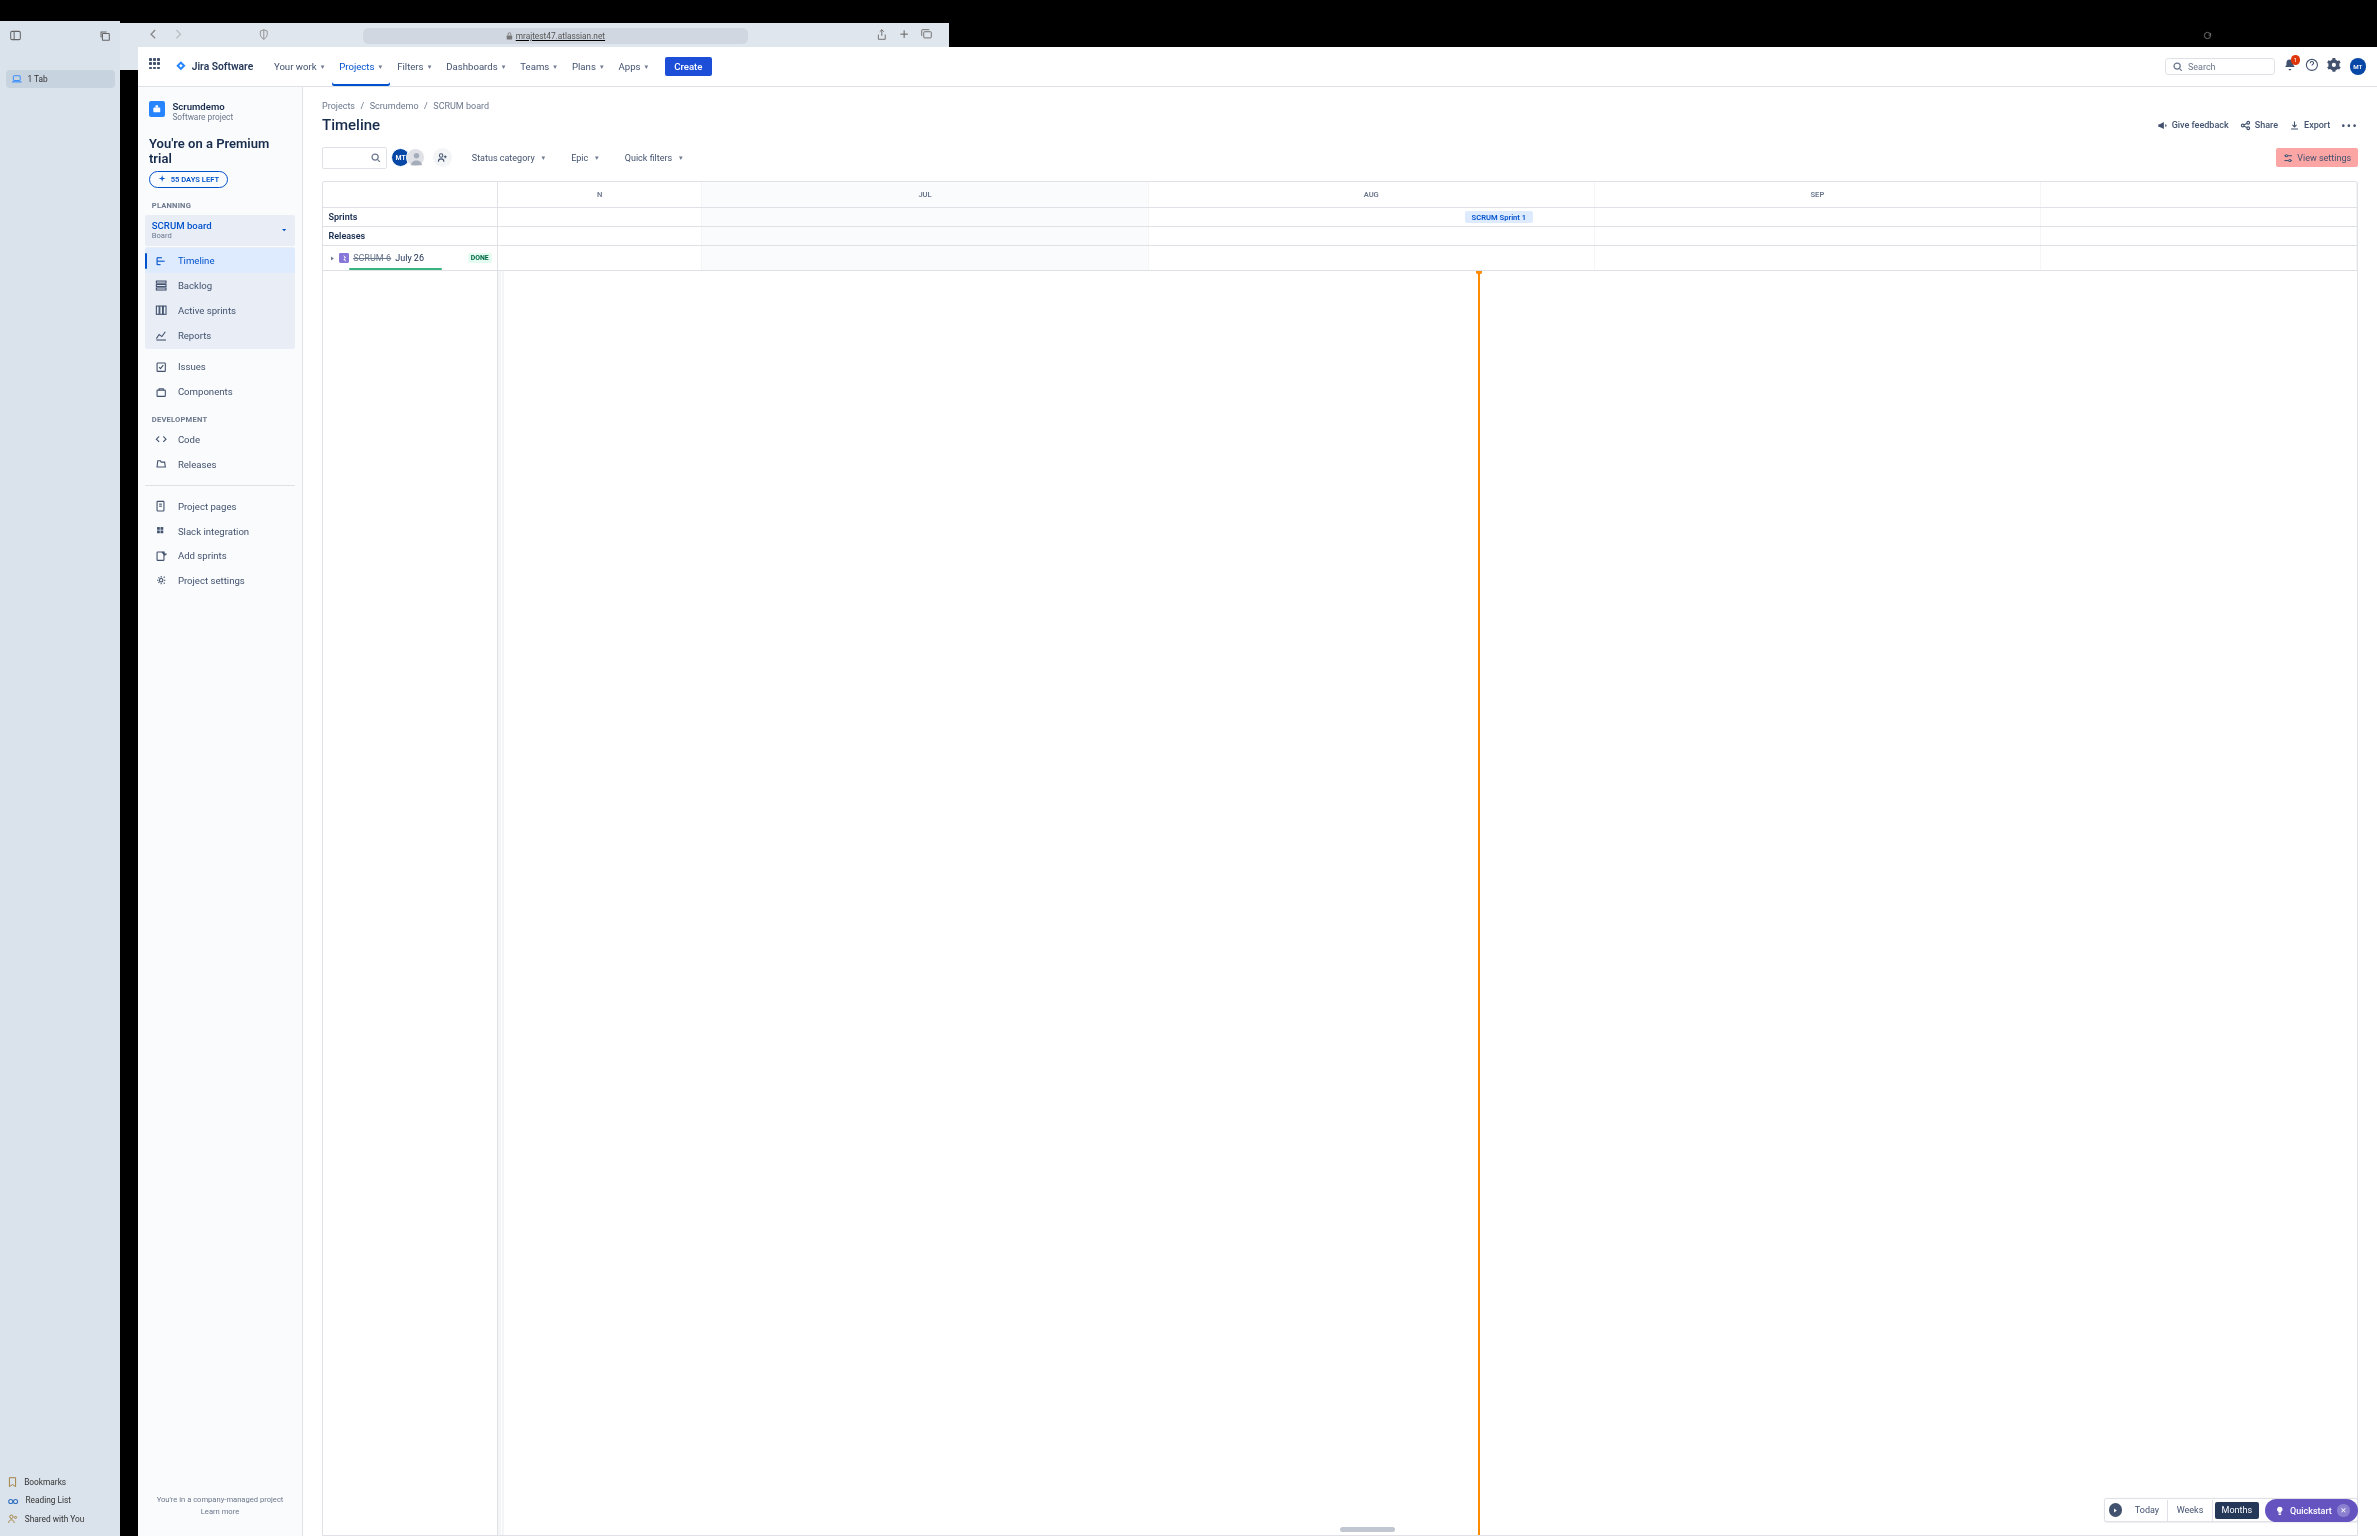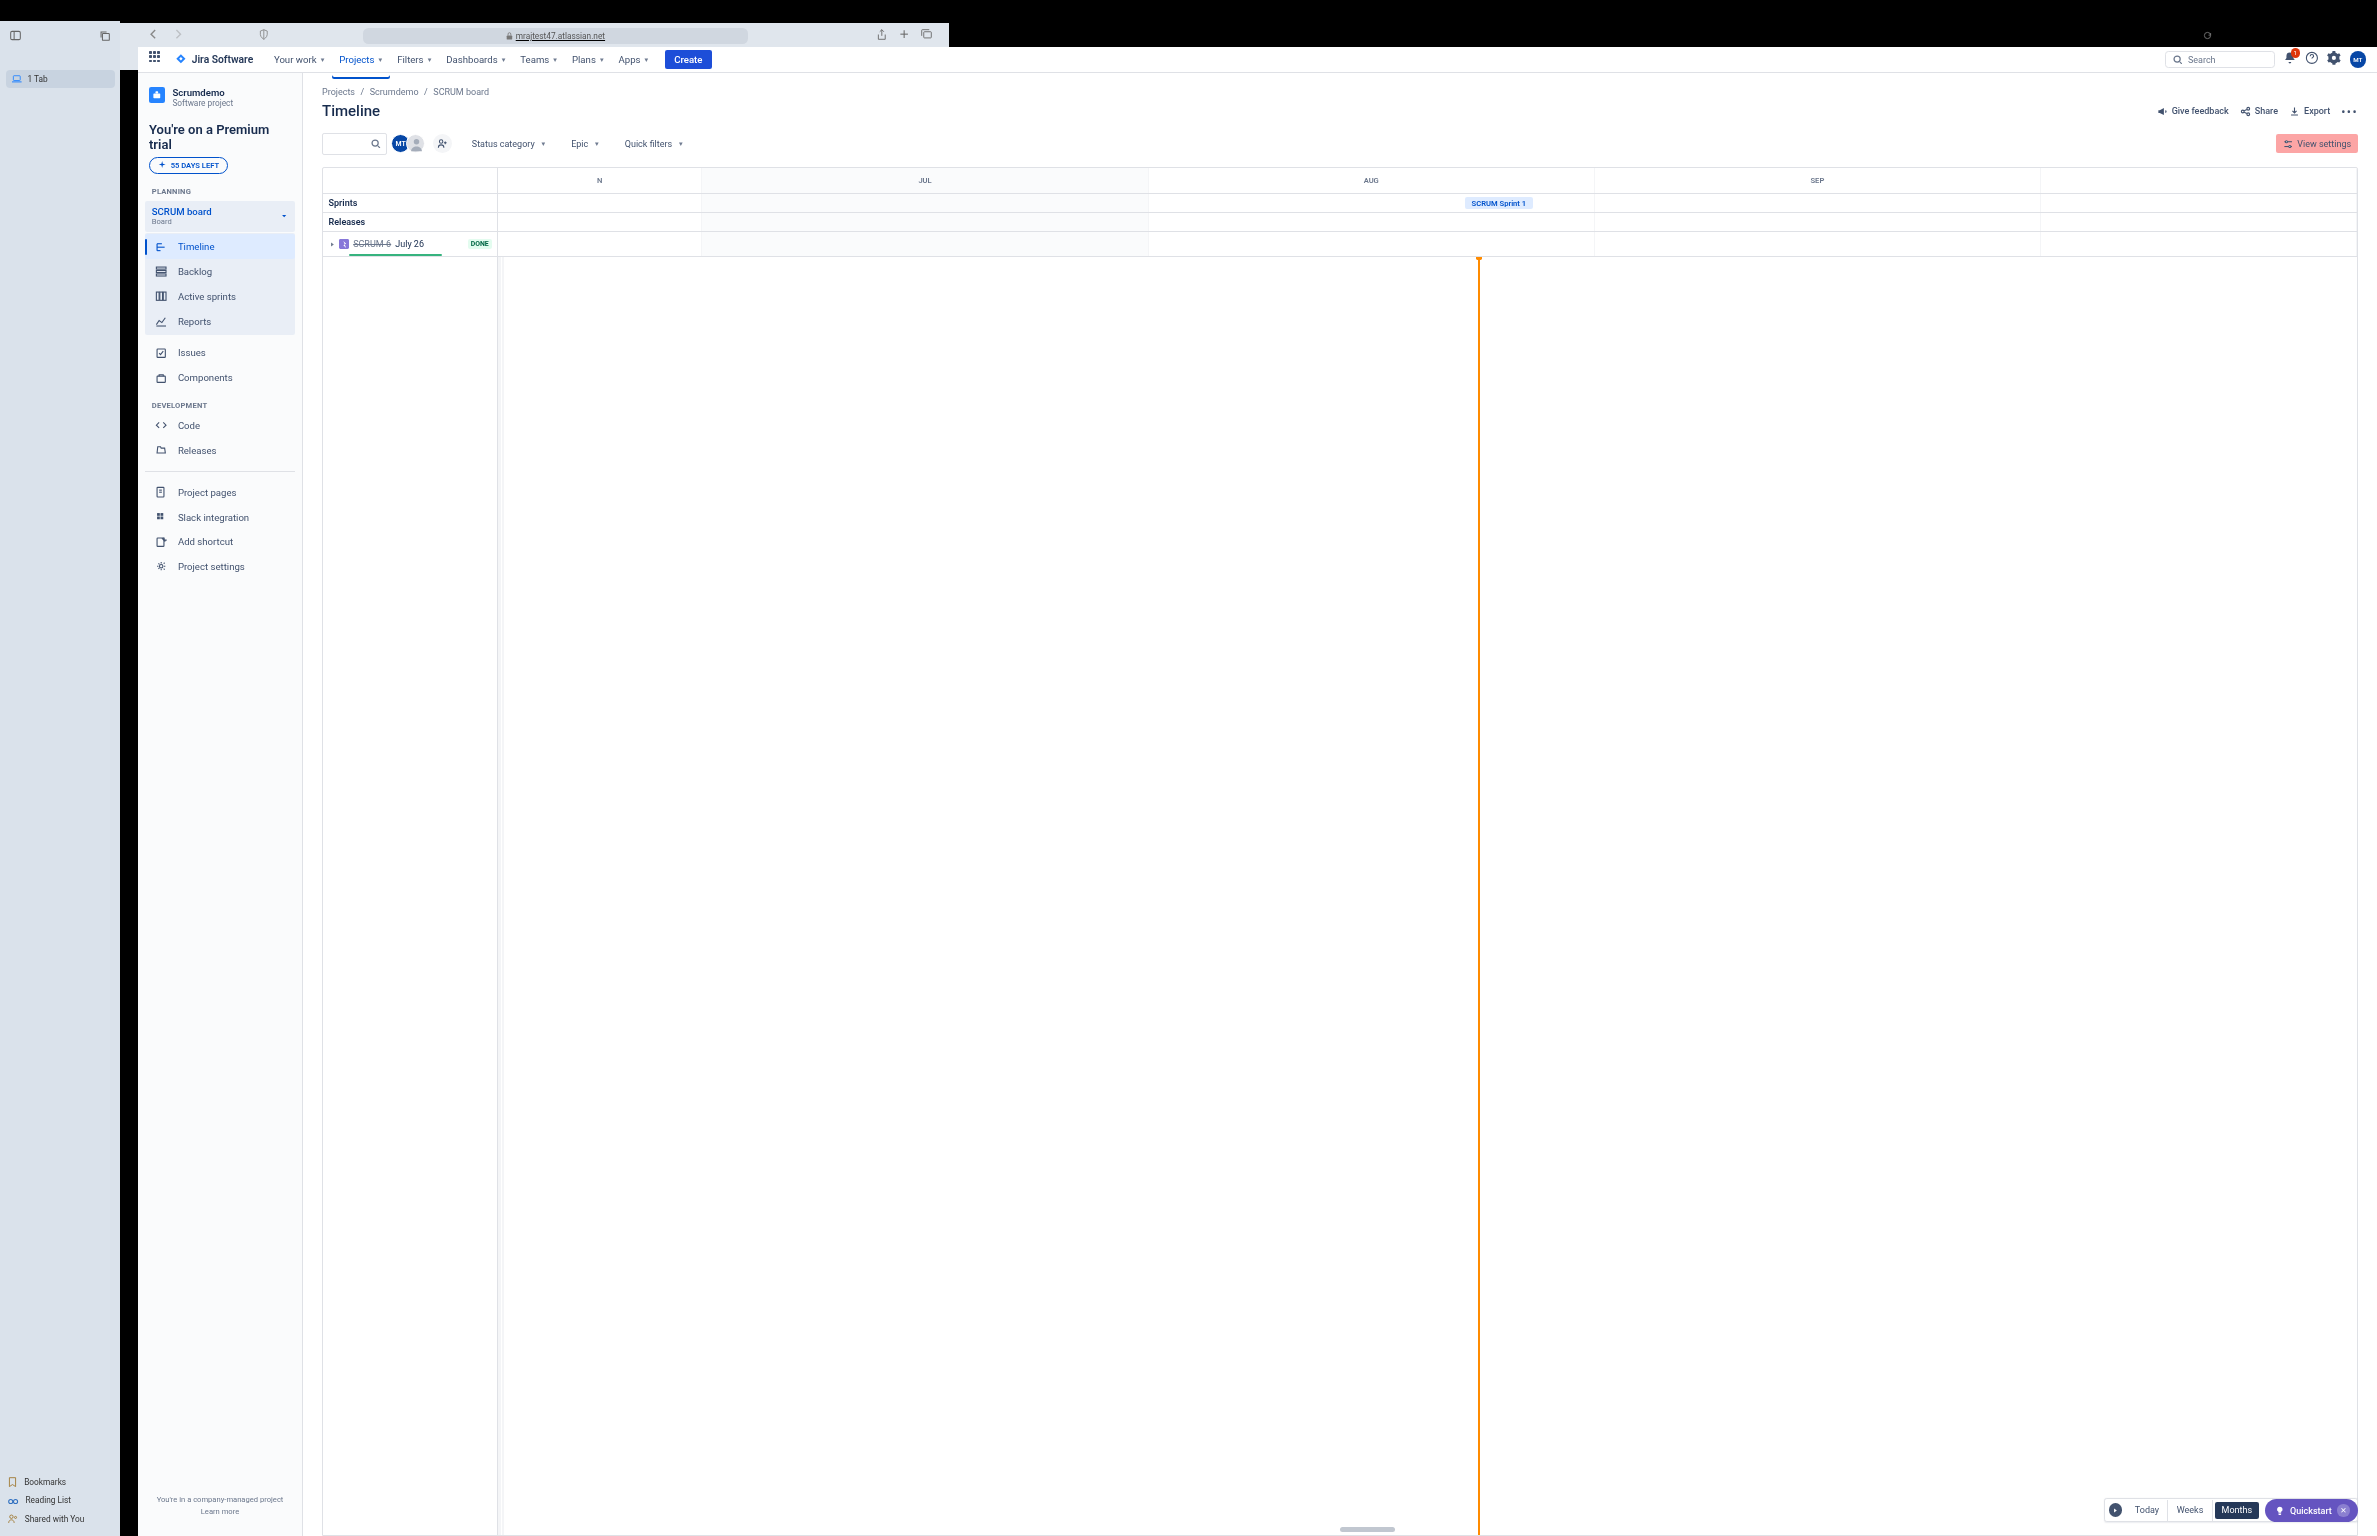--- a/index.html
+++ b/index.html
@@ -8,21 +8,21 @@
 .browser-sidebar { width: 120px; background: #dae2eb; height: calc(100% - 20.6px); position: absolute; top: 20.6px; left: 0; padding: 8.3px 5.5px; }
 .browser-controls { display: flex; align-items: center; gap: 8.3px; padding: 0 8.3px; width: 100%; margin-left: 138px; height: 26px; }
 .nav-btn { color: #888; cursor: pointer; padding: 2.8px; }
 .url-bar { flex: 1; max-width: 385px; margin-left: 83px; background: #d0d7e0; border-radius: 5.5px; height: 16.5px; display: flex; align-items: center; justify-content: center; font-size: 8.3px; color: #555; gap: 2.8px; }
 .browser-icons-right { margin-left: auto; display: flex; gap: 12.4px; color: #666; margin-right: 8.3px; }
 .tab-list { margin-top: 24px; }
 .tab-item { display: flex; align-items: center; gap: 5.5px; background: #c8d3e0; border-radius: 4.1px; padding: 4.1px 6.9px; font-size: 8.3px; color: #333; }
 .bookmarks-section { position: absolute; bottom: 8.3px; left: 5.5px; right: 5.5px; }
 .bm-item { display: flex; align-items: center; gap: 6.9px; padding: 4.1px 2.8px; font-size: 8.3px; color: #333; }
 .app-container { position: absolute; top: 47px; left: 138px; right: 0; bottom: 0; background: #fff; display: flex; flex-direction: column; }
-.top-nav { height: 26px; border-bottom: 0.7px solid #dfe1e6; display: flex; align-items: center; padding: 0 11px; gap: 2.8px; }
+.top-nav { height: 40px; border-bottom: 0.7px solid #dfe1e6; display: flex; align-items: center; padding: 0 11px; gap: 2.8px; }
 .app-switcher { width: 16.5px; height: 16.5px; display: grid; grid-template-columns: repeat(3, 2.8px); grid-template-rows: repeat(3, 2.8px); gap: 1.4px; margin-right: 5.5px; }
 .app-switcher span { background: #42526e; border-radius: 0.7px; }
 .jira-logo { display: flex; align-items: center; gap: 4.1px; margin-right: 11px; }
 .jira-logo-icon { width: 13.8px; height: 13.8px; color: #2684ff; }
 .jira-logo-text { font-weight: 600; color: #253858; font-size: 10.3px; }
 .nav-item { padding: 4.1px 6.9px; font-size: 9.6px; color: #42526e; display: flex; align-items: center; gap: 2.8px; cursor: pointer; border-radius: 2.1px; }
 .nav-item.active { color: #0052cc; box-shadow: inset 0 -2.1px 0 #0052cc; padding-bottom: 11px; padding-top: 11px; height: 39px; }
 .chevron { font-size: 6.2px; color: #344563; opacity: 0.7; }
 .create-btn { background: #1d4ed8; color: #fff; border: none; padding: 4.1px 9.6px; border-radius: 2.1px; font-size: 9.6px; font-weight: 500; margin-left: 5.5px; cursor: pointer; }
 .nav-right { margin-left: auto; display: flex; align-items: center; gap: 8.3px; }
@@ -406,21 +406,21 @@
             </span>
             <span>Slack integration</span>
           </div>
           <div class="menu-item">
             <span class="menu-icon">
               <svg width="12.4" height="12.4" viewBox="0 0 18 18" fill="none" stroke="currentColor" stroke-width="1.6">
                 <rect x="3" y="3" width="10" height="12" rx="1"></rect>
                 <path d="M10 3l5 5M13 2v4h4"></path>
               </svg>
             </span>
-            <span>Add shortcut</span>
+            <span>Add sprints</span>
           </div>
           <div class="menu-item">
             <span class="menu-icon">
               <svg width="12.4" height="12.4" viewBox="0 0 18 18" fill="none" stroke="currentColor" stroke-width="1.6">
                 <circle cx="9" cy="9" r="2.5"></circle>
                 <path d="M9 3v2M9 13v2M3 9h2M13 9h2M5 5l1.4 1.4M12.6 12.6L14 14M5 13l1.4-1.4M12.6 5.4L14 4"></path>
               </svg>
             </span>
             <span>Project settings</span>
           </div>

